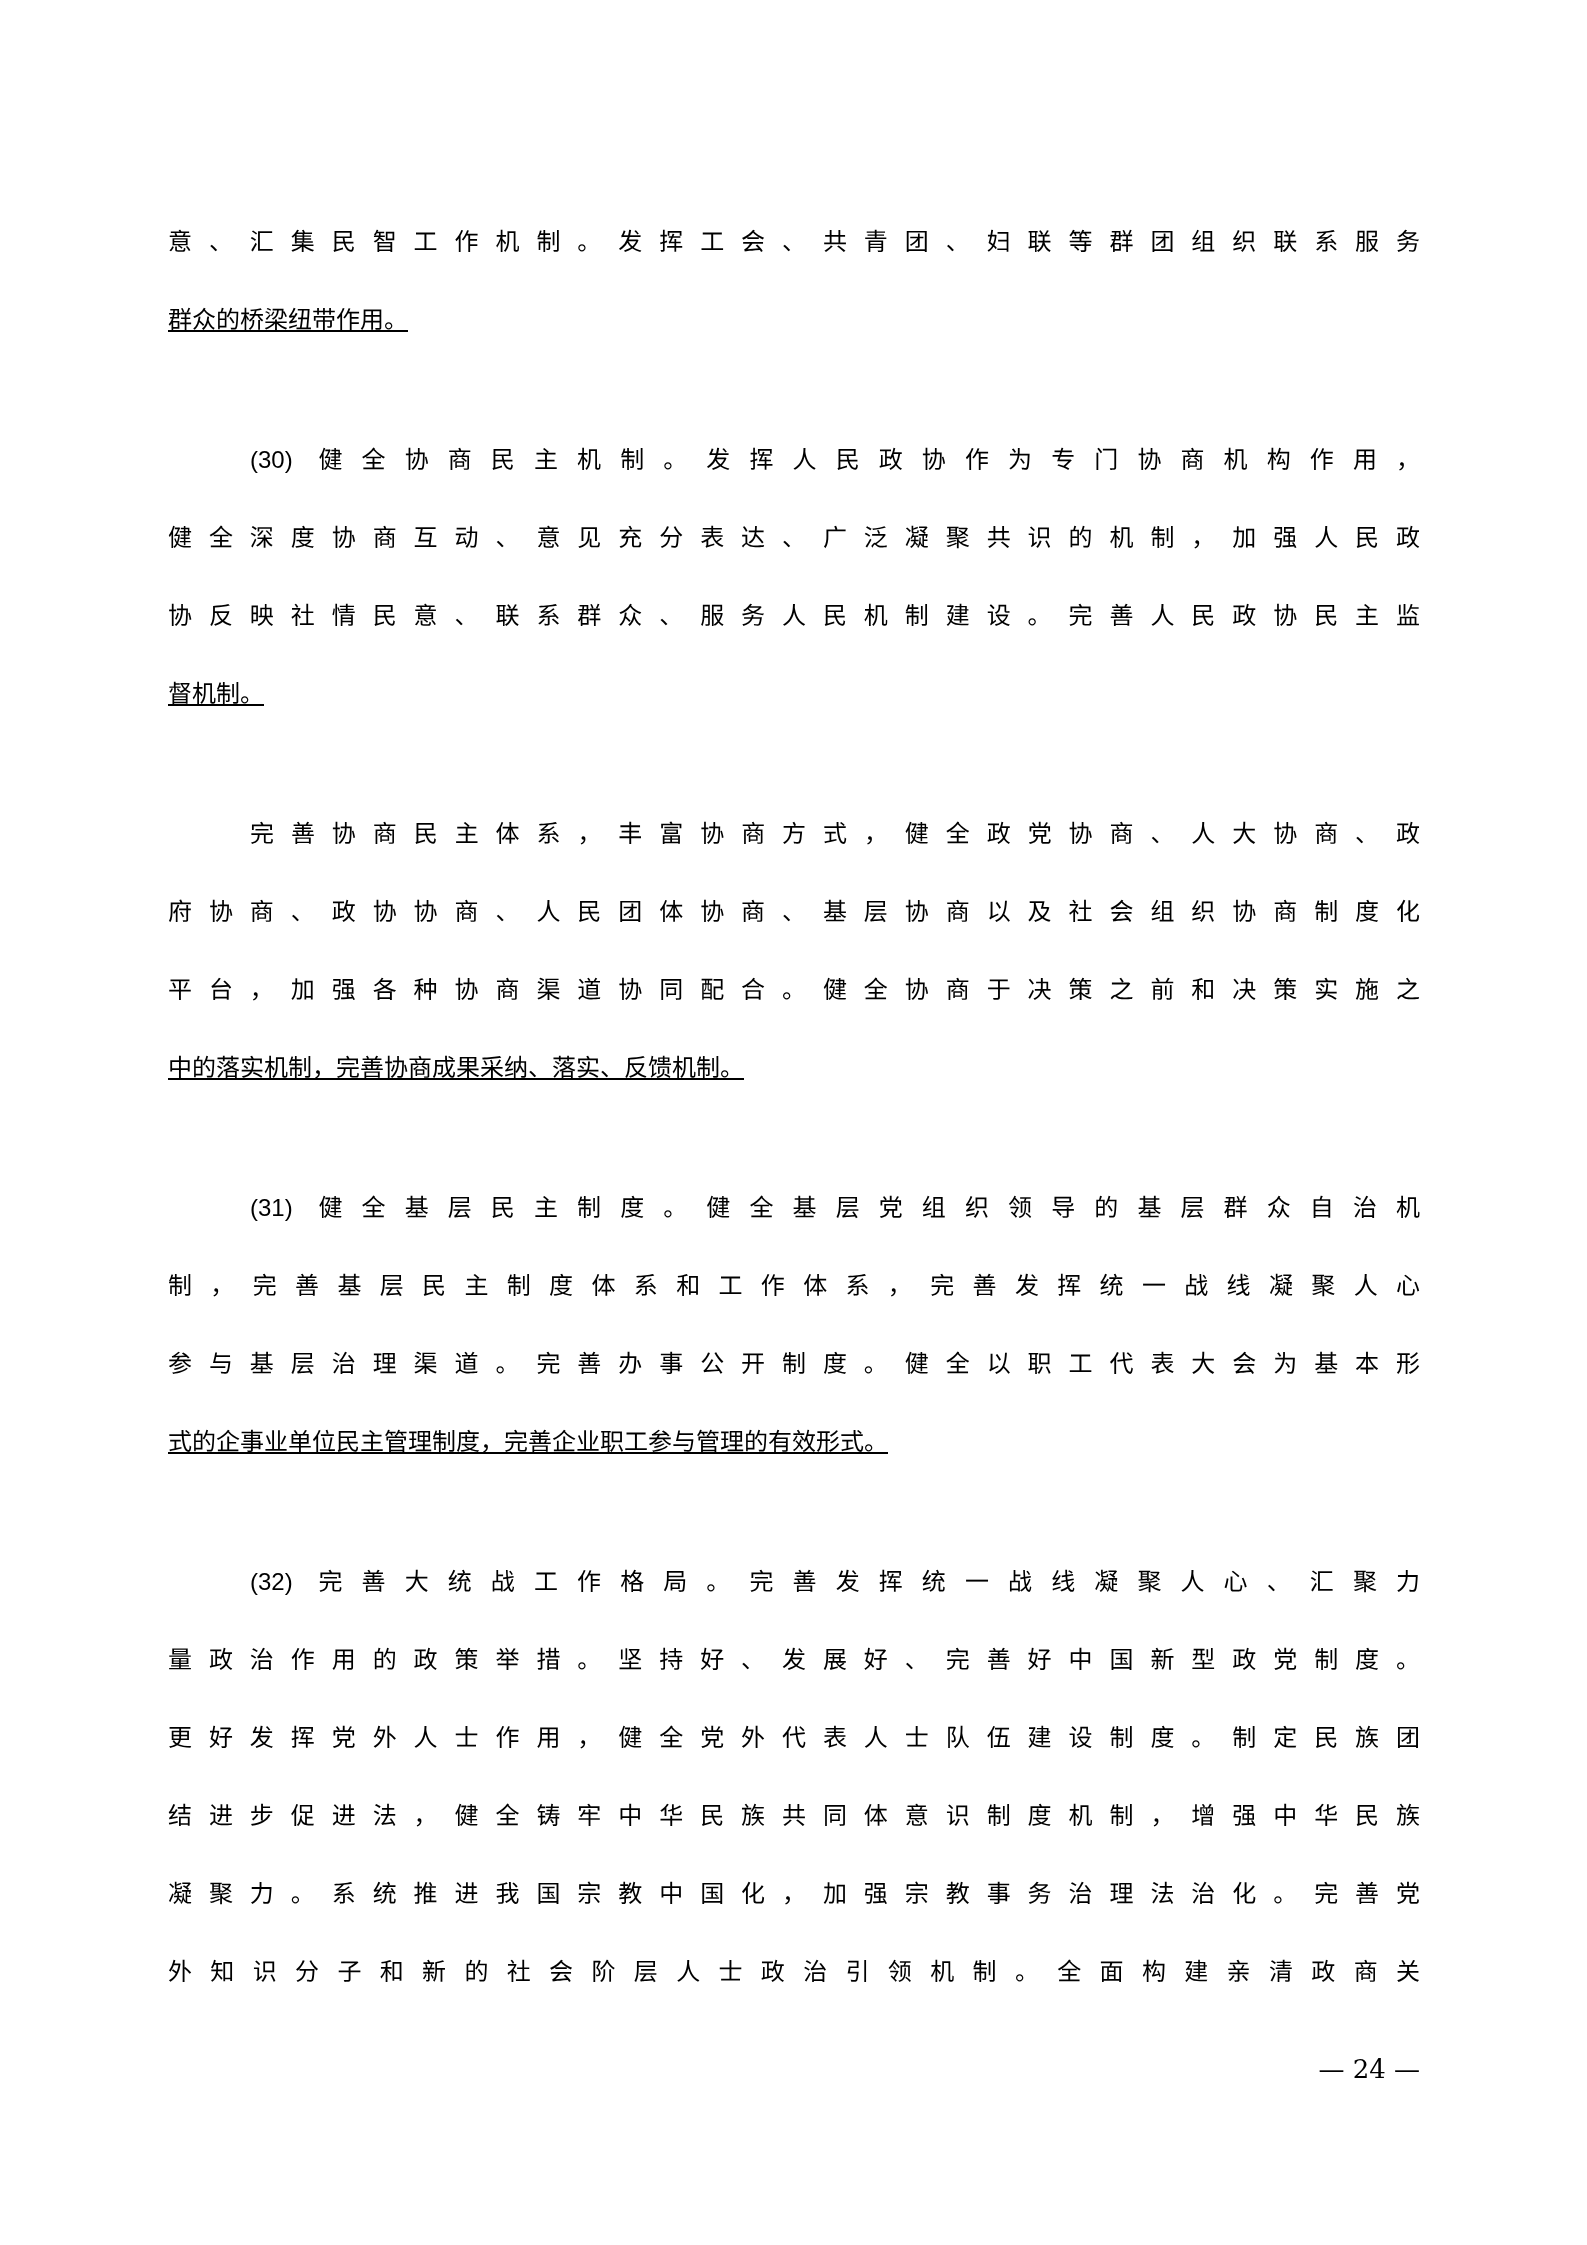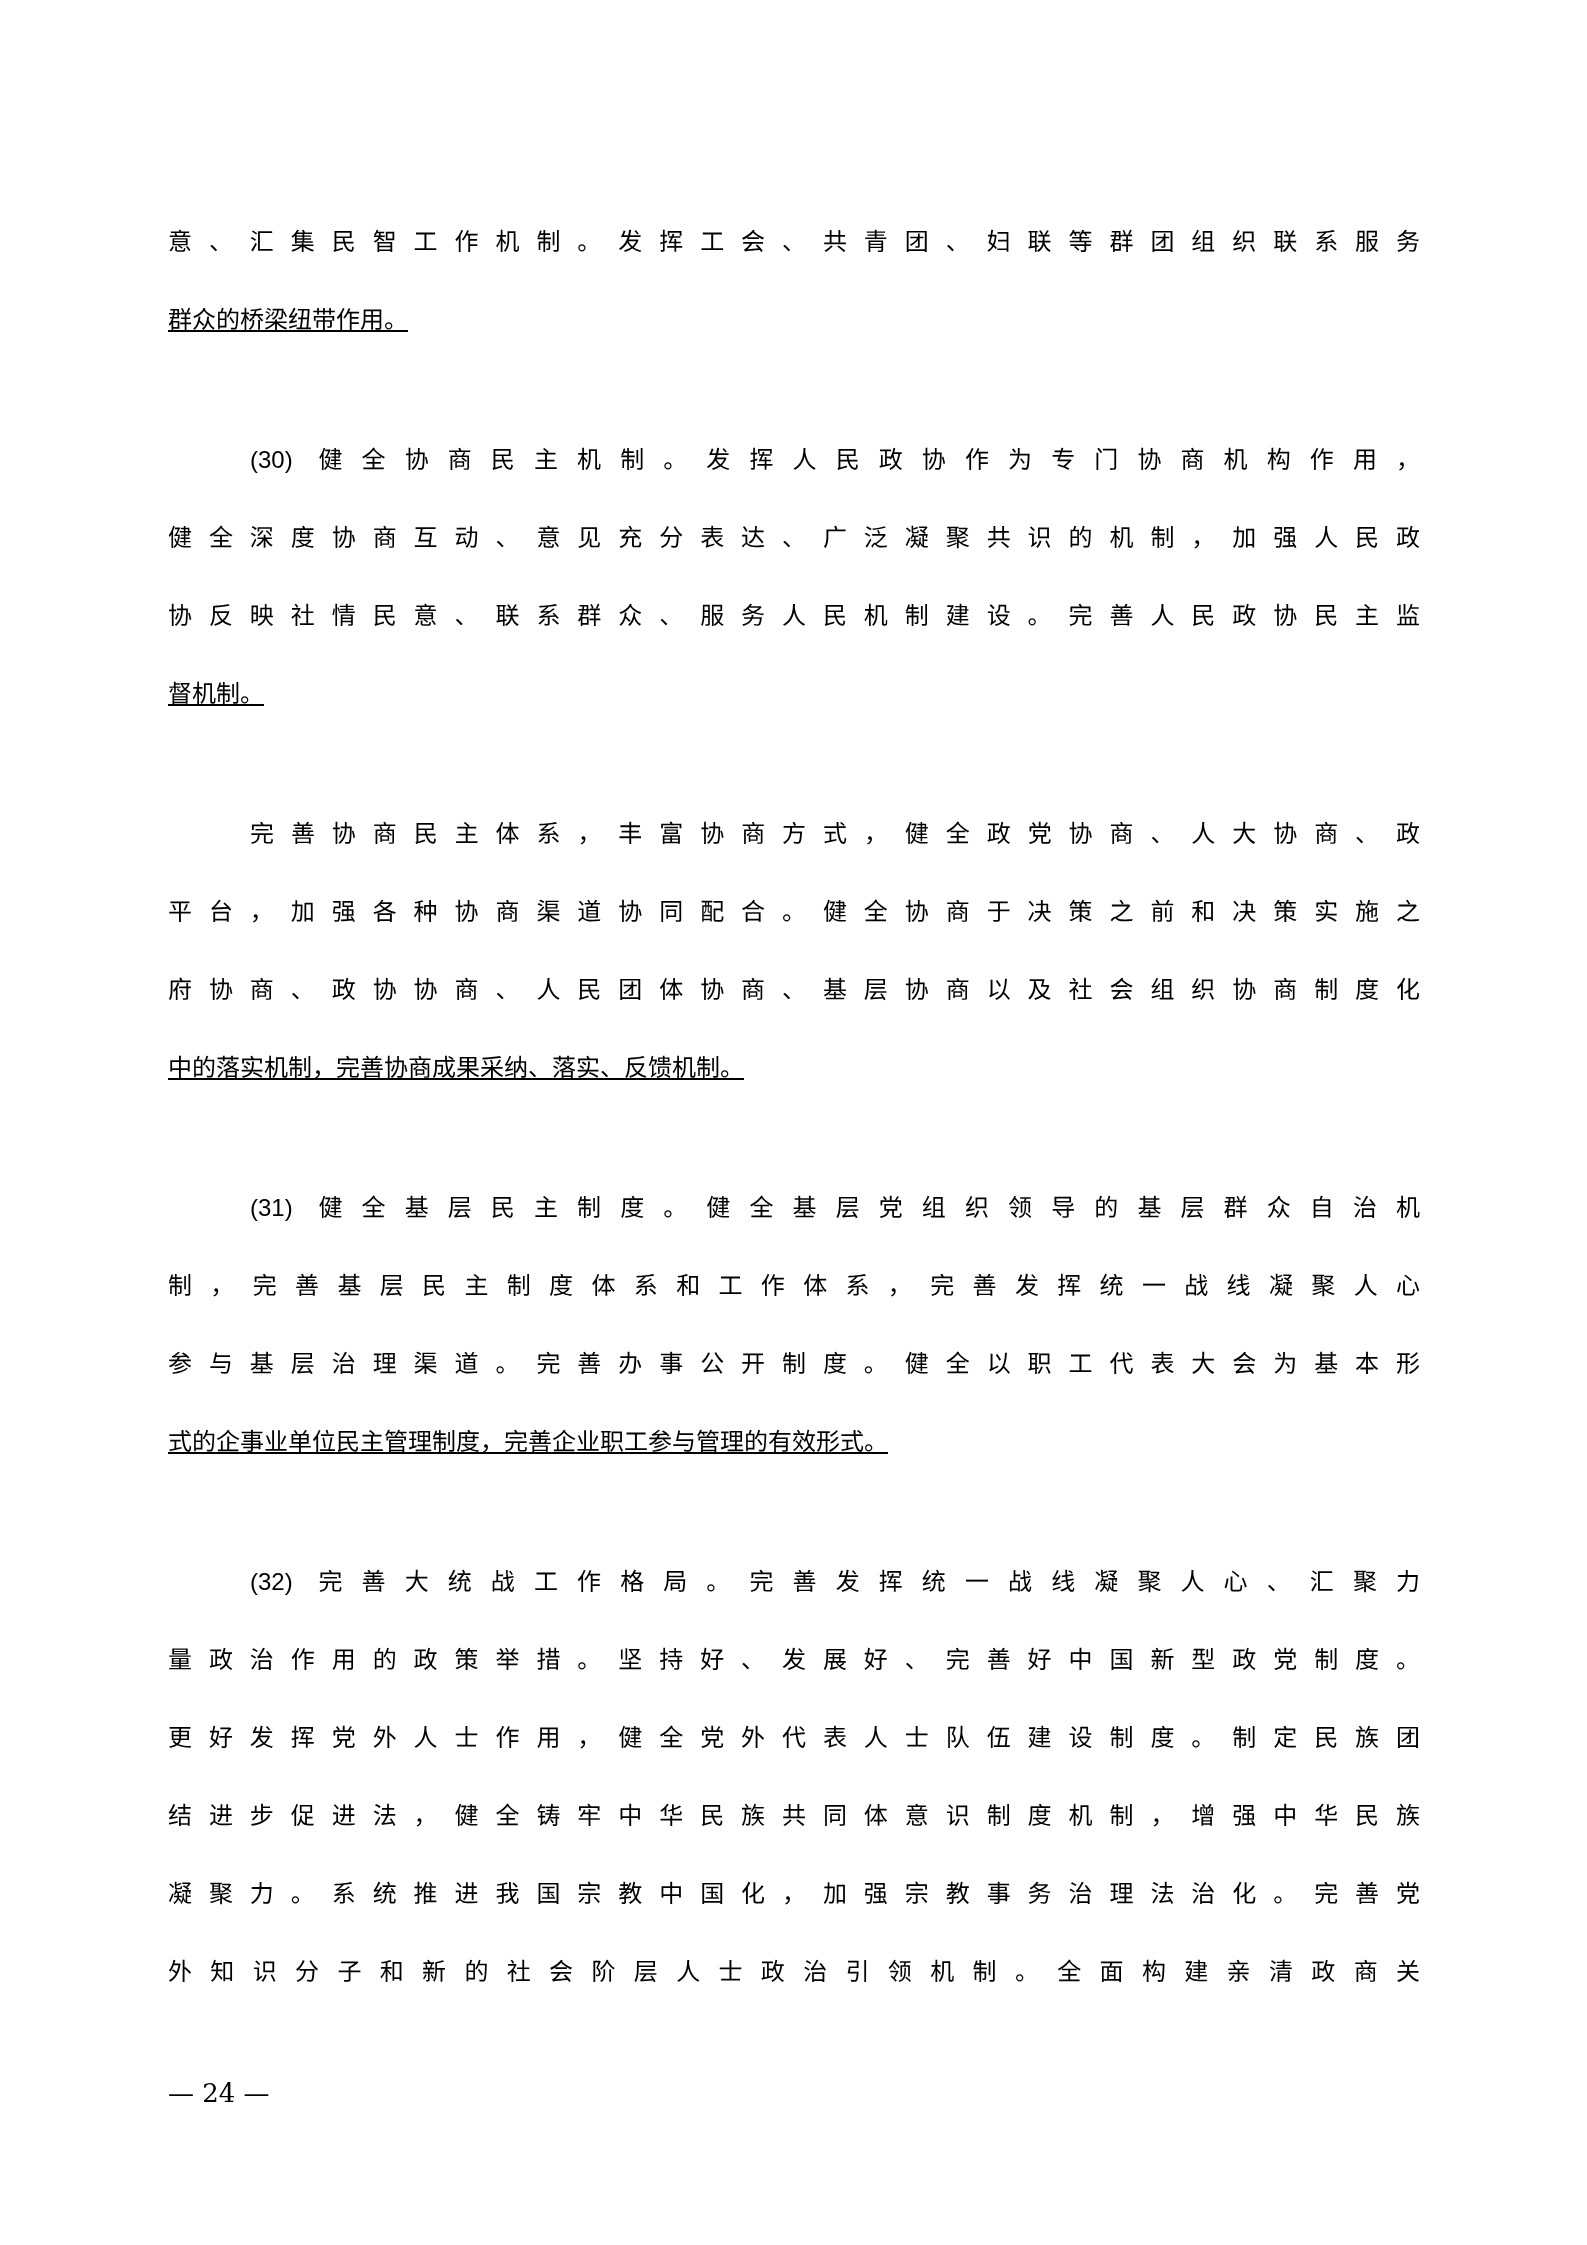--- a/index.html
+++ b/index.html
@@ -36,23 +36,23 @@
   }
   .line.last {
     text-align: left;
     text-align-last: left;
     text-decoration: underline;
   }
   .line.first-indent {
     padding-left: 82px;
   }
   .page-footer {
-    margin-top: 64px;
+    margin-top: 40px;
     width: 1252px;
-    text-align: left;
+    text-align: right;
     font-family: "DejaVu Serif", "Liberation Serif", serif;
     font-size: 26px;
     line-height: 36px;
     color: #000000;
   }
 </style>
 </head>
 <body>
 
 <div class="page">
@@ -62,22 +62,22 @@
         <div class="line last">群众的桥梁纽带作用。</div>
       </div>
       <div class="para">
         <div class="line first-indent">(30) 健全协商民主机制。发挥人民政协作为专门协商机构作用，</div>
         <div class="line">健全深度协商互动、意见充分表达、广泛凝聚共识的机制，加强人民政</div>
         <div class="line">协反映社情民意、联系群众、服务人民机制建设。完善人民政协民主监</div>
         <div class="line last">督机制。</div>
       </div>
       <div class="para">
         <div class="line first-indent">完善协商民主体系，丰富协商方式，健全政党协商、人大协商、政</div>
+        <div class="line">府协商、政协协商、人民团体协商、基层协商以及社会组织协商制度化</div>
         <div class="line">平台，加强各种协商渠道协同配合。健全协商于决策之前和决策实施之</div>
-        <div class="line">府协商、政协协商、人民团体协商、基层协商以及社会组织协商制度化</div>
         <div class="line last">中的落实机制，完善协商成果采纳、落实、反馈机制。</div>
       </div>
       <div class="para">
         <div class="line first-indent">(31) 健全基层民主制度。健全基层党组织领导的基层群众自治机</div>
         <div class="line">制，完善基层民主制度体系和工作体系，完善发挥统一战线凝聚人心</div>
         <div class="line">参与基层治理渠道。完善办事公开制度。健全以职工代表大会为基本形</div>
         <div class="line last">式的企事业单位民主管理制度，完善企业职工参与管理的有效形式。</div>
       </div>
       <div class="para">
         <div class="line first-indent">(32) 完善大统战工作格局。完善发挥统一战线凝聚人心、汇聚力</div>

